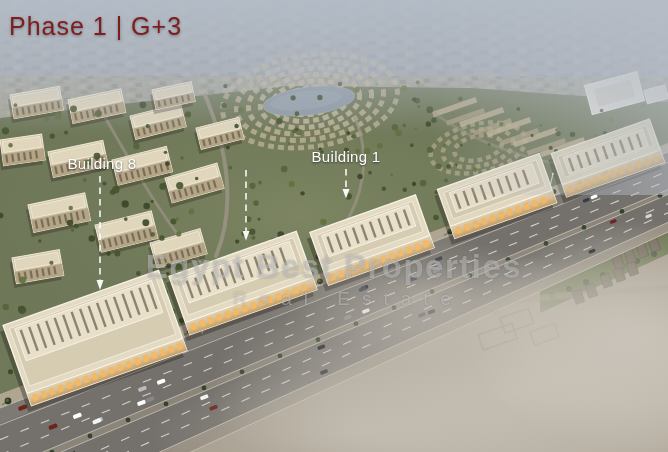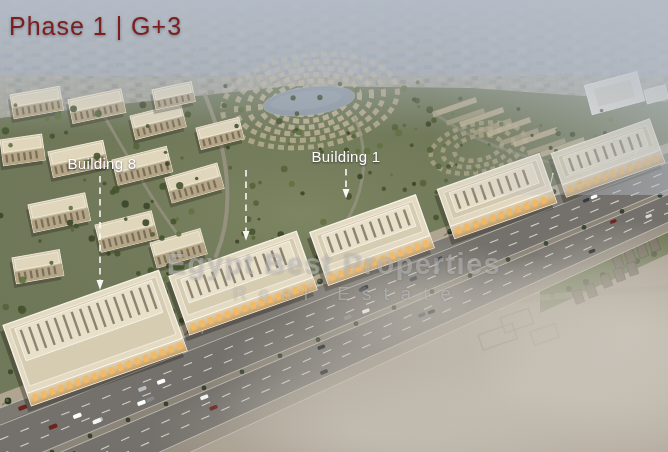--- a/index.html
+++ b/index.html
@@ -12,21 +12,21 @@
   }
   .bldg-label{
     position:absolute;width:120px;text-align:center;color:#ffffff;font-size:15px;
     text-shadow:0 1px 2px rgba(25,25,25,.65);letter-spacing:.3px;
   }
   #label-b8{left:42px;top:155px;}
   #label-b7{left:186px;top:148px;}
   #label-b6{left:286px;top:148px;}
   .watermark{position:absolute;left:0;right:0;top:248px;text-align:center;pointer-events:none;}
   .wm1{
-    font-size:29px;font-weight:bold;color:rgba(225,225,225,.42);letter-spacing:1.5px;
+    font-size:33px;font-weight:bold;color:rgba(225,225,225,.42);letter-spacing:1.5px;
     text-shadow:0 0 2px rgba(70,70,70,.35);
   }
   .wm2{
     font-size:19px;color:rgba(225,225,225,.40);letter-spacing:12px;margin-top:2px;
     text-shadow:0 0 2px rgba(70,70,70,.3);padding-left:28px;
   }
 </style>
 </head>
 <body>
 

